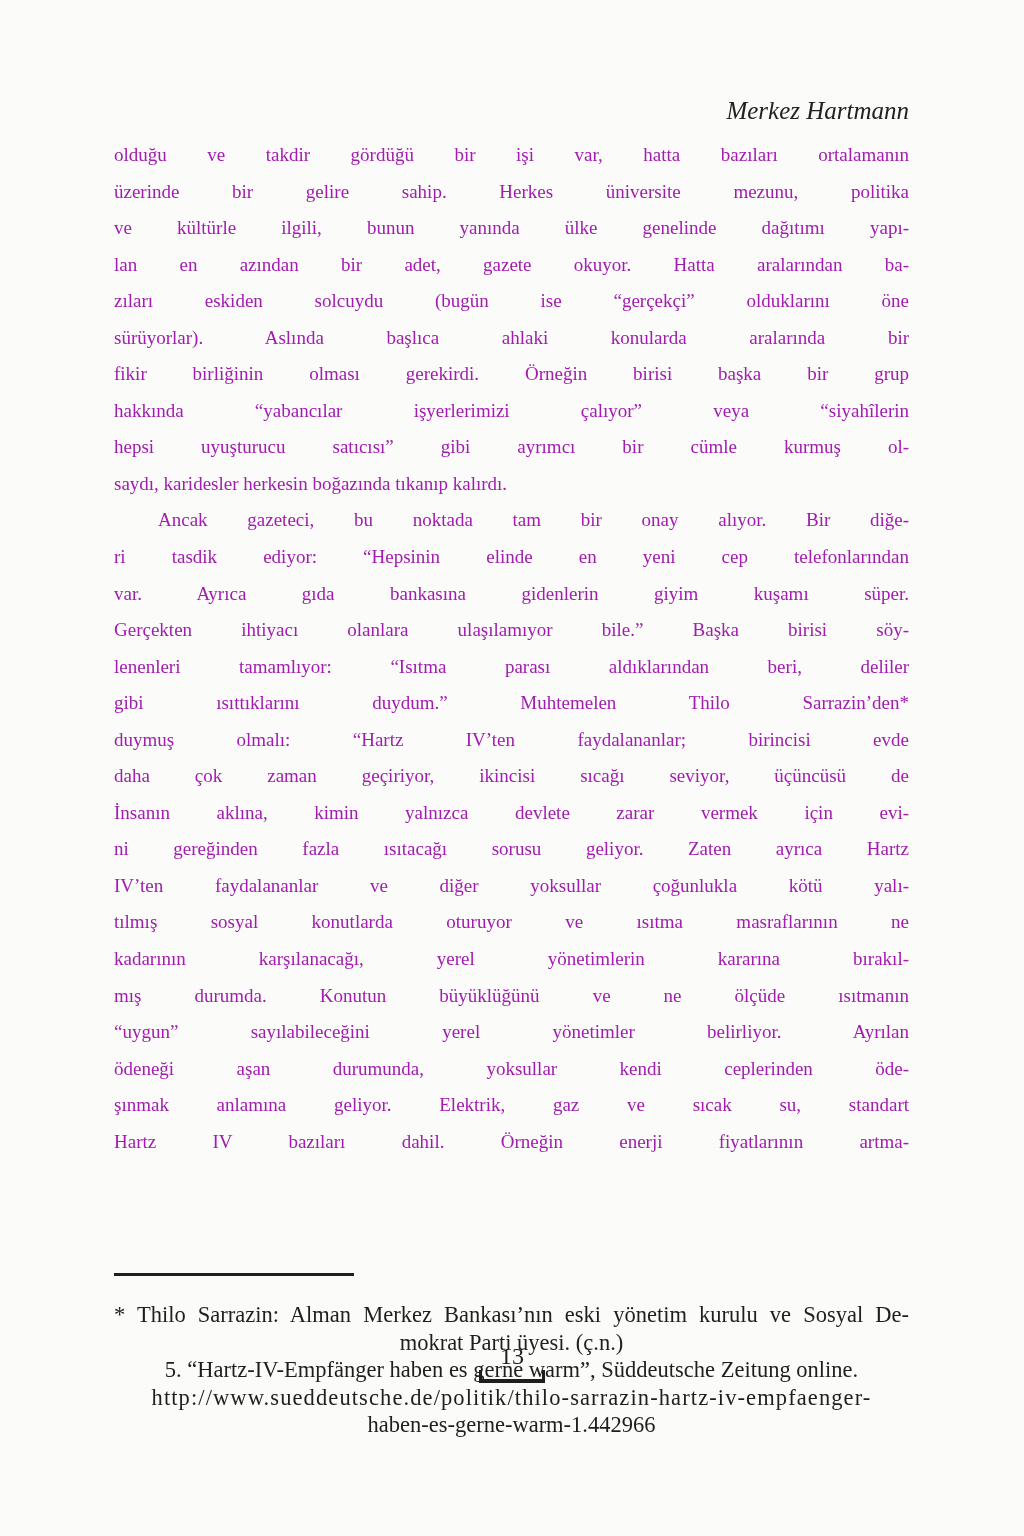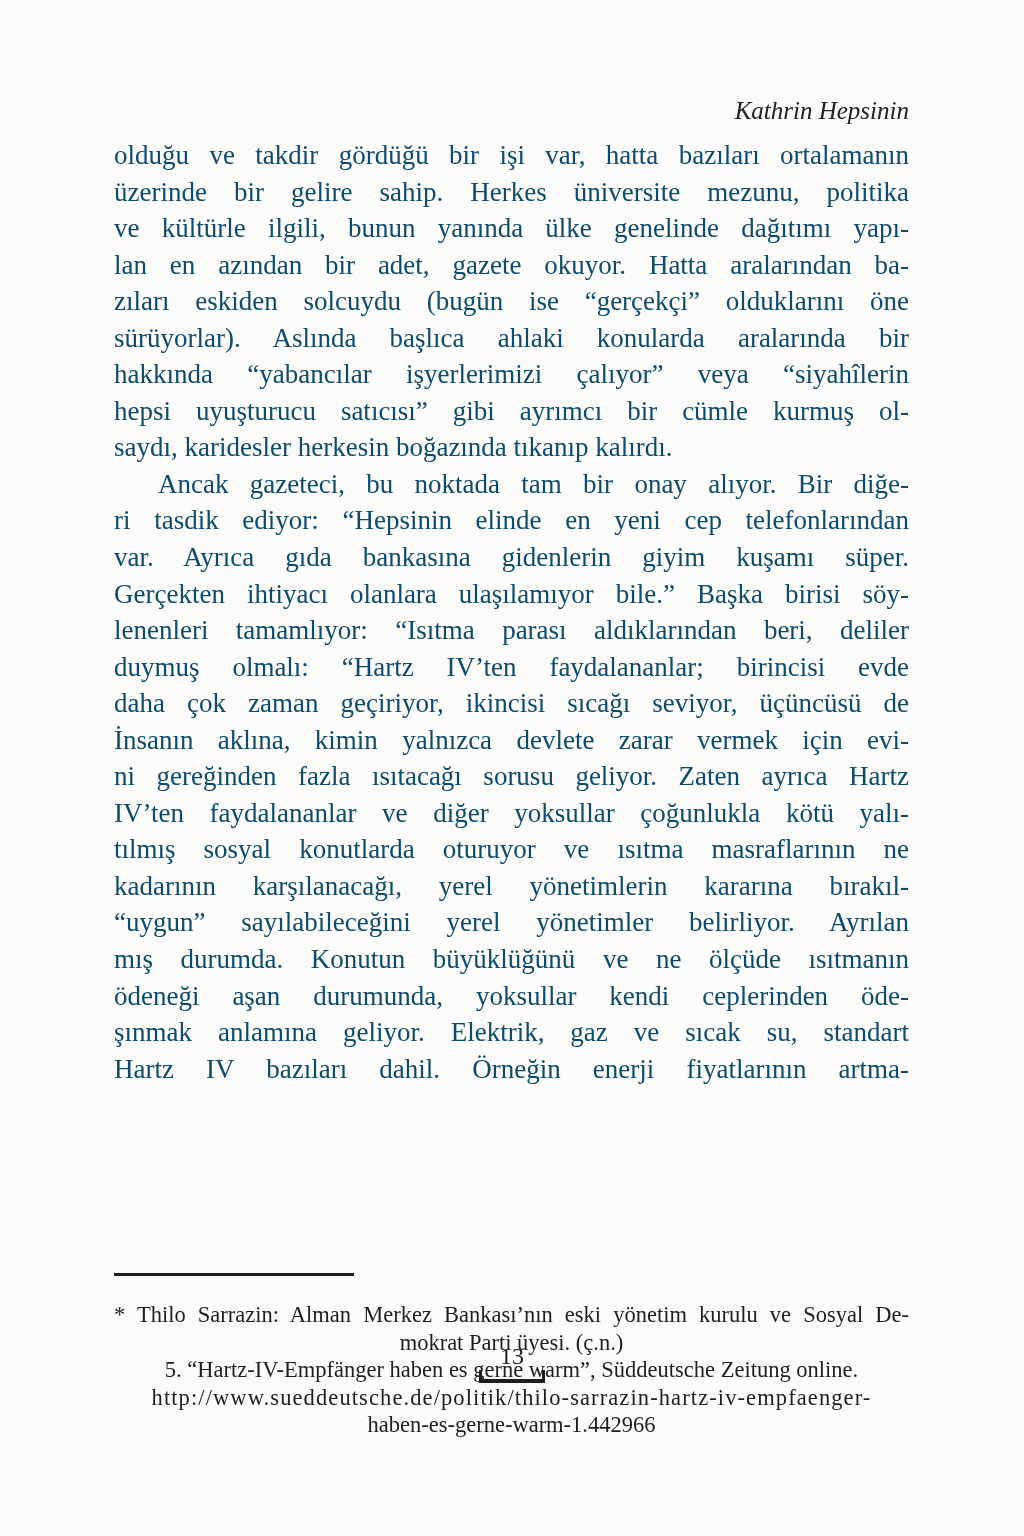--- a/index.html
+++ b/index.html
@@ -27,25 +27,25 @@
     line-height: 28px;
     color: #222;
   }
   .body-text {
     position: absolute;
     top: 137px;
     left: 114px;
     width: 795px;
   }
   .line {
-    font-size: 27px;
+    font-size: 19px;
     line-height: 36.55px;
     text-align: justify;
     text-align-last: justify;
-    color: #0c4a6e;
+    color: #a21caf;
   }
   .line.para-end {
     text-align: center;
     text-align-last: left;
   }
   .line.indent {
     text-indent: 44px;
   }
   .footnote-rule {
     position: absolute;
@@ -97,46 +97,48 @@
     border-left: 3px solid #1e1e1e;
     border-right: 3px solid #1e1e1e;
     border-bottom: 4px solid #1e1e1e;
   }
 </style>
 </head>
 <body>
 
 <div class="page">
 
-  <div class="running-header">Kathrin Hepsinin</div>
+  <div class="running-header">Merkez Hartmann</div>
 
   <div class="body-text">
     <div class="line">olduğu ve takdir gördüğü bir işi var, hatta bazıları ortalamanın</div>
     <div class="line">üzerinde bir gelire sahip. Herkes üniversite mezunu, politika</div>
     <div class="line">ve kültürle ilgili, bunun yanında ülke genelinde dağıtımı yapı-</div>
     <div class="line">lan en azından bir adet, gazete okuyor. Hatta aralarından ba-</div>
     <div class="line">zıları eskiden solcuydu (bugün ise “gerçekçi” olduklarını öne</div>
     <div class="line">sürüyorlar). Aslında başlıca ahlaki konularda aralarında bir</div>
+    <div class="line">fikir birliğinin olması gerekirdi. Örneğin birisi başka bir grup</div>
     <div class="line">hakkında “yabancılar işyerlerimizi çalıyor” veya “siyahîlerin</div>
     <div class="line">hepsi uyuşturucu satıcısı” gibi ayrımcı bir cümle kurmuş ol-</div>
     <div class="line para-end">saydı, karidesler herkesin boğazında tıkanıp kalırdı.</div>
     <div class="line indent">Ancak gazeteci, bu noktada tam bir onay alıyor. Bir diğe-</div>
     <div class="line">ri tasdik ediyor: “Hepsinin elinde en yeni cep telefonlarından</div>
     <div class="line">var. Ayrıca gıda bankasına gidenlerin giyim kuşamı süper.</div>
     <div class="line">Gerçekten ihtiyacı olanlara ulaşılamıyor bile.” Başka birisi söy-</div>
     <div class="line">lenenleri tamamlıyor: “Isıtma parası aldıklarından beri, deliler</div>
+    <div class="line">gibi ısıttıklarını duydum.” Muhtemelen Thilo Sarrazin’den*</div>
     <div class="line">duymuş olmalı: “Hartz IV’ten faydalananlar; birincisi evde</div>
     <div class="line">daha çok zaman geçiriyor, ikincisi sıcağı seviyor, üçüncüsü de</div>
     <div class="line">İnsanın aklına, kimin yalnızca devlete zarar vermek için evi-</div>
     <div class="line">ni gereğinden fazla ısıtacağı sorusu geliyor. Zaten ayrıca Hartz</div>
     <div class="line">IV’ten faydalananlar ve diğer yoksullar çoğunlukla kötü yalı-</div>
     <div class="line">tılmış sosyal konutlarda oturuyor ve ısıtma masraflarının ne</div>
     <div class="line">kadarının karşılanacağı, yerel yönetimlerin kararına bırakıl-</div>
+    <div class="line">mış durumda. Konutun büyüklüğünü ve ne ölçüde ısıtmanın</div>
     <div class="line">“uygun” sayılabileceğini yerel yönetimler belirliyor. Ayrılan</div>
-    <div class="line">mış durumda. Konutun büyüklüğünü ve ne ölçüde ısıtmanın</div>
     <div class="line">ödeneği aşan durumunda, yoksullar kendi ceplerinden öde-</div>
     <div class="line">şınmak anlamına geliyor. Elektrik, gaz ve sıcak su, standart</div>
     <div class="line">Hartz IV bazıları dahil. Örneğin enerji fiyatlarının artma-</div>
   </div>
 
   <div class="footnote-rule"></div>
 
   <div class="footnotes">
     <div class="fn-line justified">* Thilo Sarrazin: Alman Merkez Bankası’nın eski yönetim kurulu ve Sosyal De-</div>
     <div class="fn-line">mokrat Parti üyesi. (ç.n.)</div>

